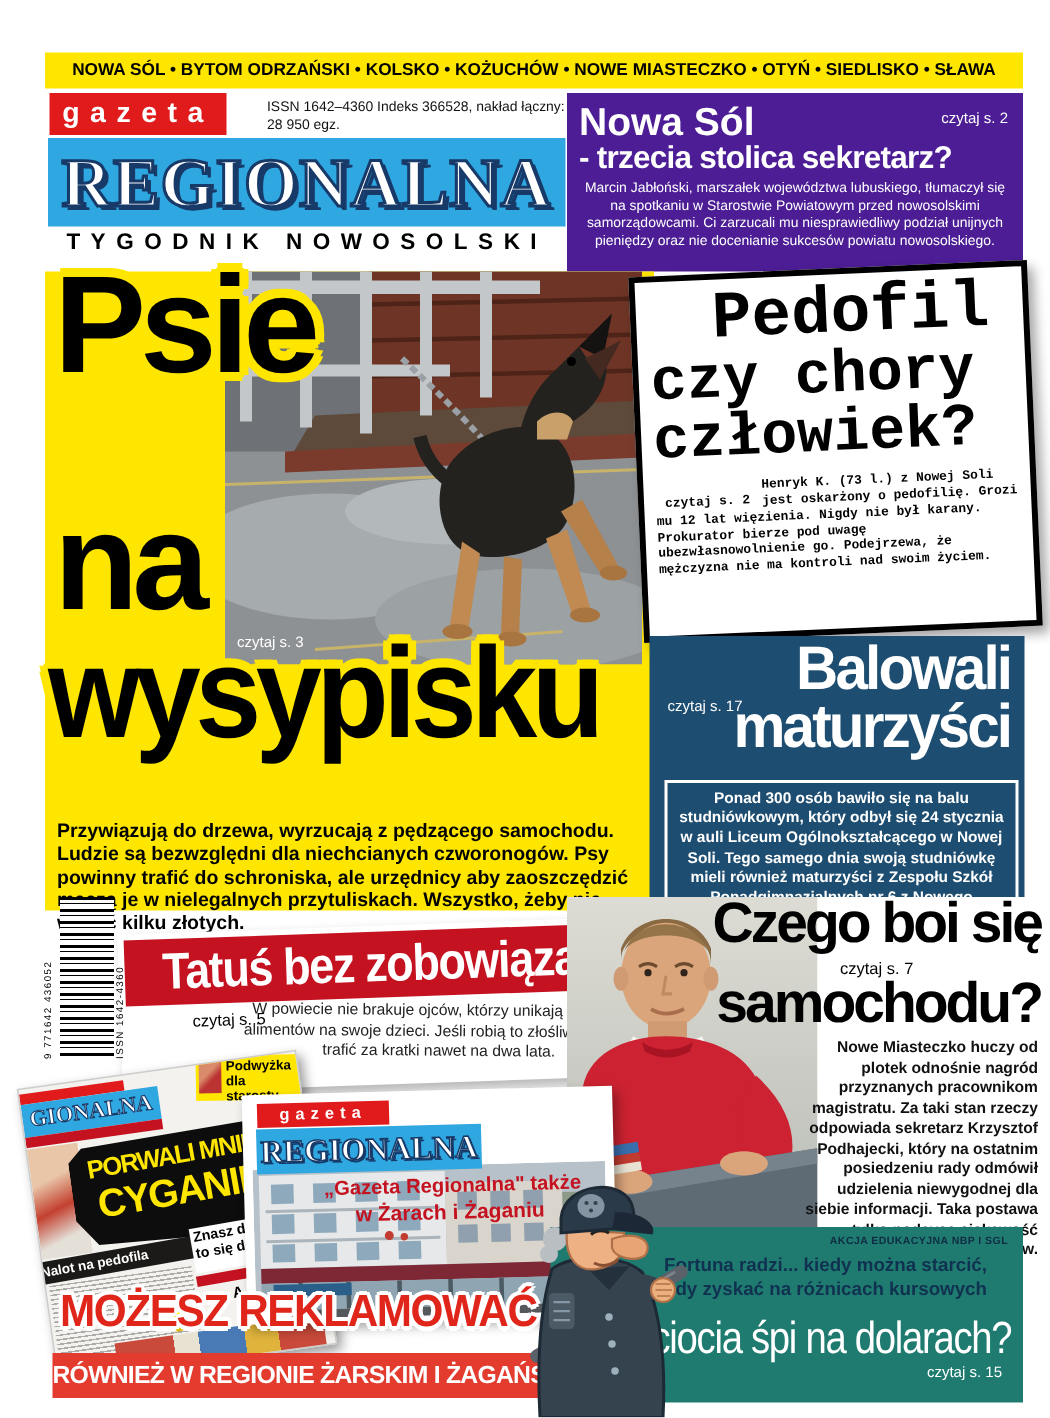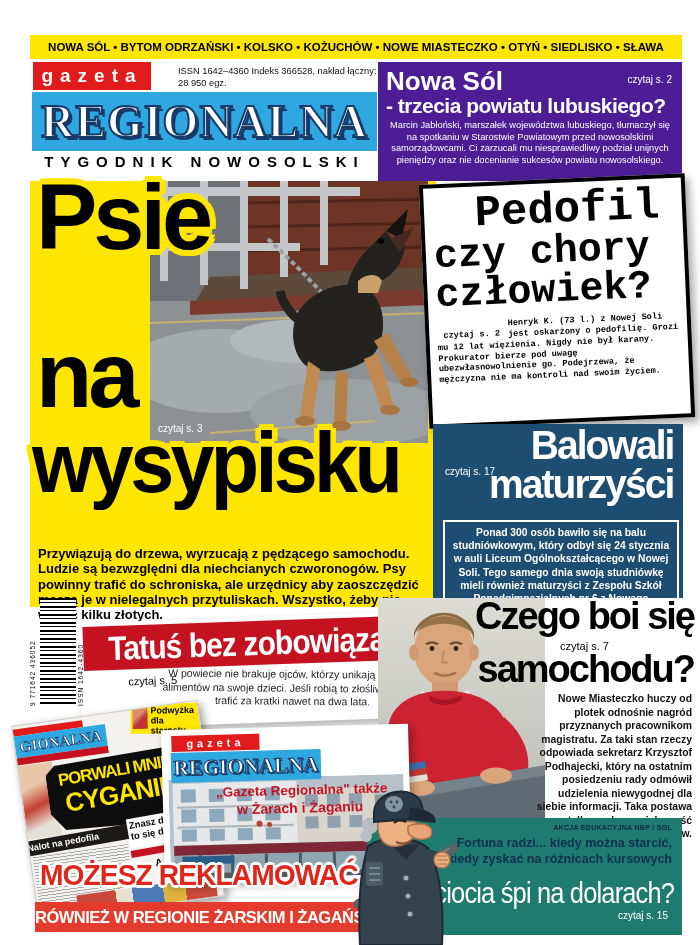--- a/index.html
+++ b/index.html
@@ -121,21 +121,21 @@
   #sek1{left:420px;top:597px;width:274px;font-size:38px;font-weight:bold;letter-spacing:-2px;
      text-align:right;color:#000;line-height:1;}
   #sekread{left:560px;top:640px;font-size:11px;color:#000;}
   #sek2{left:420px;top:650px;width:274px;font-size:38px;font-weight:bold;letter-spacing:-2px;
      text-align:right;color:#000;line-height:1;}
   #sekbody{left:532px;top:692px;width:160px;font-size:10.4px;font-weight:bold;color:#111;
      text-align:right;line-height:1.3;}
   
   #teal{left:367px;top:818px;width:315px;height:117px;background:#1f7b70;color:#fff;}
   #teal .kick{position:absolute;right:10px;top:6px;font-size:7px;font-weight:bold;color:#0f2c44;letter-spacing:.3px;}
-  #teal .f1{position:absolute;right:10px;top:18px;font-size:12.5px;font-weight:bold;color:#10314f;text-align:right;line-height:1.25;}
+  #teal .f1{position:absolute;right:24px;top:18px;font-size:12.5px;font-weight:bold;color:#10314f;text-align:right;line-height:1.25;}
   #teal .tt{position:absolute;right:8px;top:58px;font-size:30px;color:#fff;white-space:nowrap;
      transform:scaleX(.85);transform-origin:right;letter-spacing:-1px;}
   #teal .rd{position:absolute;right:14px;top:92px;font-size:10px;color:#fff;}
   #policeman{left:352px;top:776px;width:122px;height:169px;z-index:6;}
   svg{display:block;width:100%;height:100%;}
 </style>
 </head>
 <body>
 
 <div id="page">
@@ -147,21 +147,21 @@
     <div>ISSN 1642–4360 Indeks 366528, nakład łączny: 28 950 egz.</div>
   </div>
   <div class="abs" id="logoblue">
     <span>REGIONALNA</span>
   </div>
   <div class="abs" id="logosub">TYGODNIK NOWOSOLSKI</div>
 
   <div class="abs" id="brown">
     <div class="t1">Nowa Sól</div>
     <div class="rd">czytaj s. 2</div>
-    <div class="t2">- trzecia powiatu lubuskiego?</div>
+    <div class="t2">- trzecia stolica sekretarz?</div>
     <div class="bd">Marcin Jabłoński, marszałek województwa lubuskiego, tłumaczył się na spotkaniu w Starostwie Powiatowym przed nowosolskimi samorządowcami. Ci zarzucali mu niesprawiedliwy podział unijnych pieniędzy oraz nie docenianie sukcesów powiatu nowosolskiego.</div>
   </div>
 
   <div class="abs" id="yellowfield"></div>
   <div class="abs" id="dogphoto">
     <svg viewBox="0 0 278 262" preserveAspectRatio="none">
       <rect width="278" height="262" fill="#8d9194"></rect>
       <rect width="278" height="120" fill="#6e7276"></rect>
       <rect x="96" width="182" height="96" fill="#6e3526"></rect>
       <g stroke="#4e2318" stroke-width="3">

